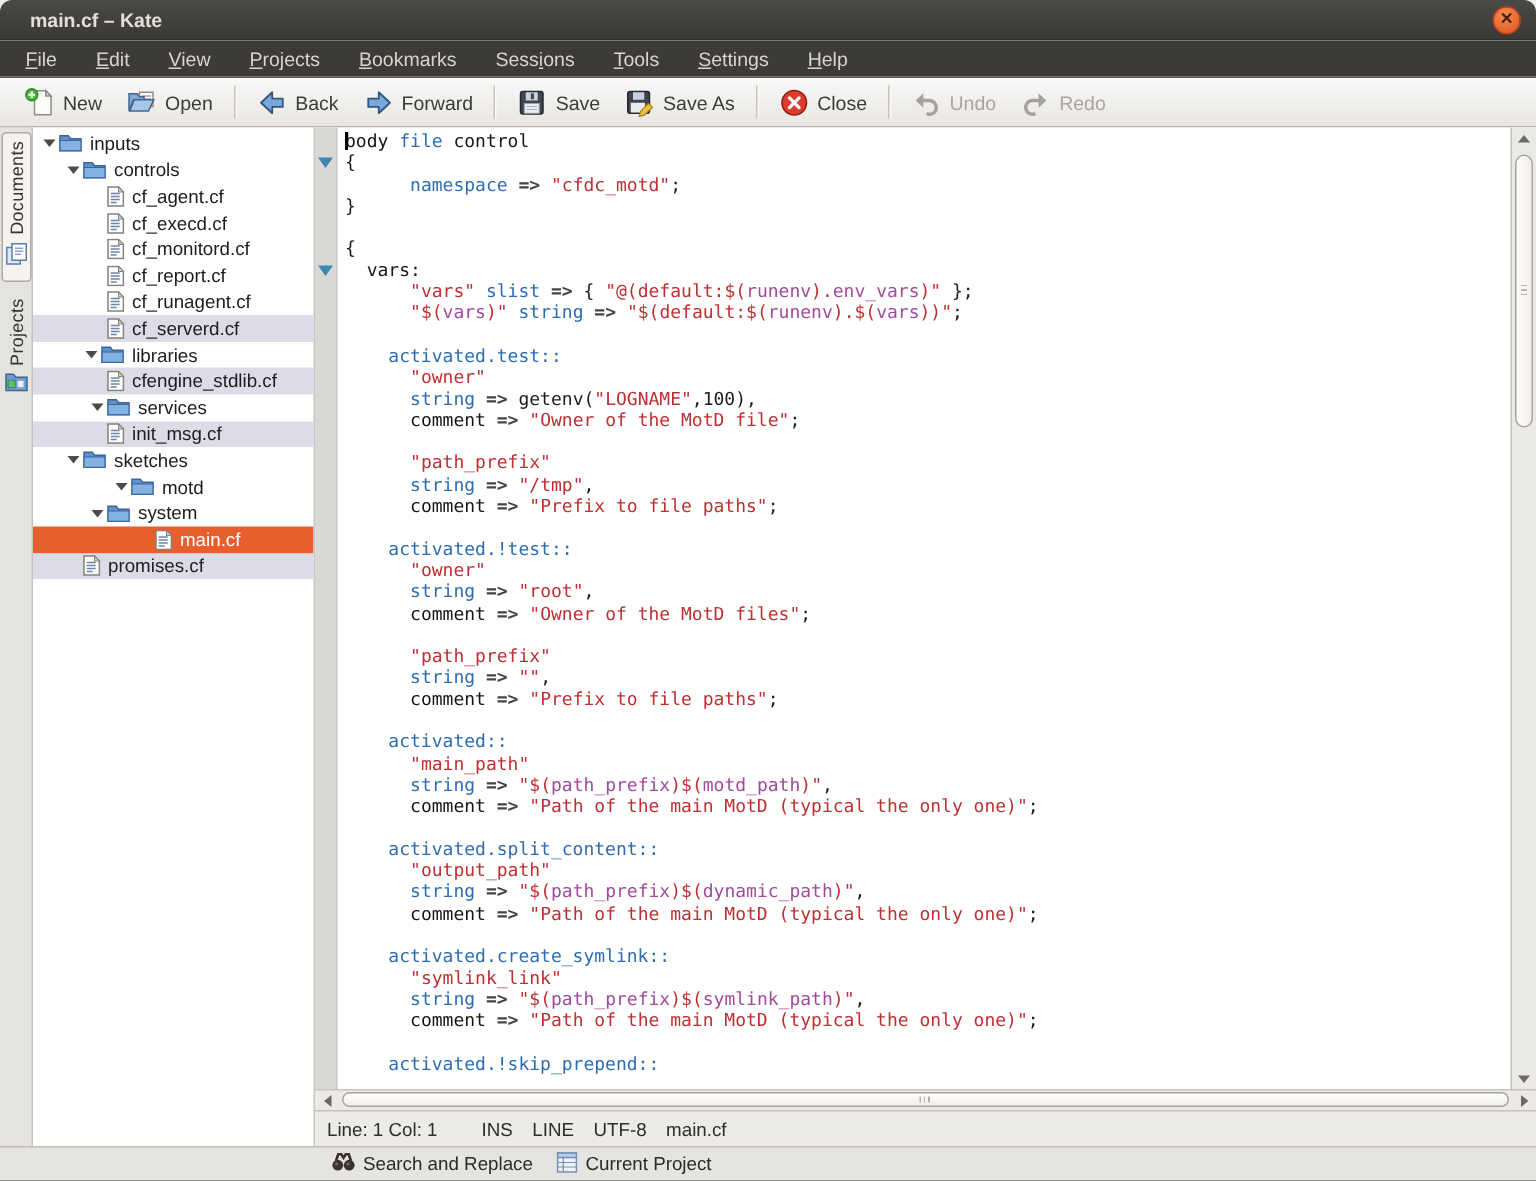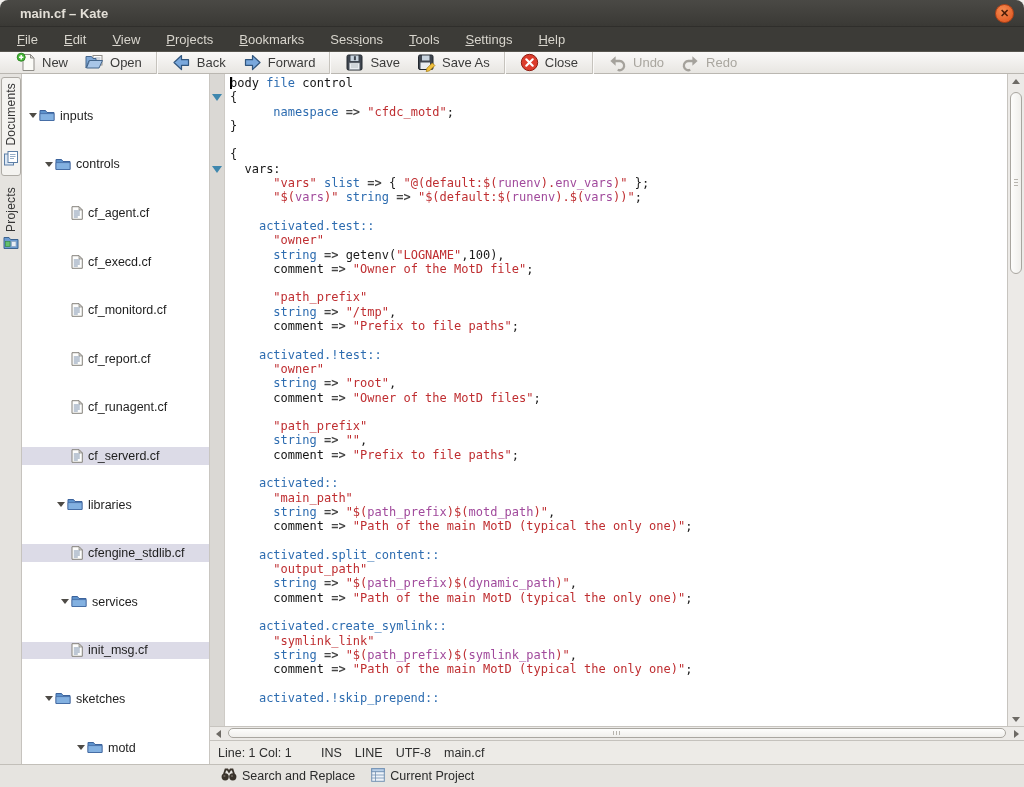--- a/index.html
+++ b/index.html
@@ -15,42 +15,42 @@
   .win-close { position:absolute; right:10px; top:4px; width:19px; height:19px;
     border-radius:50%; background:radial-gradient(circle at 40% 32%, #f68c52, #e4622b 70%);
     border:1px solid #b54317; color:#4b1d08; font-size:11px; font-weight:bold;
     display:flex; align-items:center; justify-content:center; line-height:1; }
   
   .menubar { height:24px; background:#3c3b37; display:flex; align-items:center;
     padding-left:4px; flex:0 0 auto; }
   .menu-item { color:#d8d5cd; font-size:13px; padding:3px 13px; cursor:default; }
   .menu-item u { text-decoration:underline; }
   
-  .toolbar { height:23px; background:linear-gradient(#faf9f8,#e8e6e2);
+  .toolbar { height:34px; background:linear-gradient(#faf9f8,#e8e6e2);
     border-bottom:1px solid #bab7b1; border-top:1px solid #58564f;
     display:flex; align-items:center; padding-left:8px; flex:0 0 auto; }
   .tb-btn { display:flex; align-items:center; gap:5px; padding:2px 8px;
     font-size:13px; color:#3b3b3a; }
   .tb-btn .tb-ic { display:flex; align-items:center; }
   .tb-btn.disabled { color:#a9a69f; }
   .tb-sep { width:1px; height:22px; background:#c6c3bd; box-shadow:1px 0 0 #fbfaf9; margin:0 6px; }
   
   .content { flex:1 1 auto; display:flex; min-height:0; }
   .sidestrip { width:22px; background:#e5e3df; border-right:1px solid #c6c3be;
     display:flex; flex-direction:column; align-items:center; padding-top:3px; gap:6px; }
   .side-tab { display:flex; flex-direction:column; align-items:center; gap:4px;
     padding:5px 1px; border-radius:3px; }
   .side-tab .vtext { writing-mode:vertical-rl; transform:rotate(180deg);
     font-size:12px; color:#343434; letter-spacing:0.2px; }
   .side-tab.active { background:#f4f3f0; border:1px solid #aeaba5; }
   
   .treepanel { width:188px; background:#ffffff; border-right:1px solid #c9c6c1;
     overflow:hidden; padding-top:2px; }
   .tree-row { height:17.6px; display:flex; align-items:center; font-size:12.5px;
-    color:#1d1d1d; white-space:nowrap;margin-top:31px; }
+    color:#1d1d1d; white-space:nowrap; }
   .tree-row .twisty { width:12px; flex:0 0 12px; display:flex; justify-content:center; }
   .tree-row .twisty i { width:0; height:0; border-left:4px solid transparent;
     border-right:4px solid transparent; border-top:5px solid #4e4b46; display:block; }
   .tree-row .ticon { margin-right:5px; display:flex; align-items:center; }
   .tree-row.open-doc { background:#dcdbe7; }
   .tree-row.active-doc { background:#e95e2d; color:#ffffff; }
   
   .editorcol { flex:1 1 auto; display:flex; flex-direction:column; min-width:0; }
   .editor-row { flex:1 1 auto; display:flex; background:#fff; position:relative; min-height:0; }
   .fold-margin { width:15px; flex:0 0 15px; background:#dad8d4; border-right:1px solid #cecbc6;

